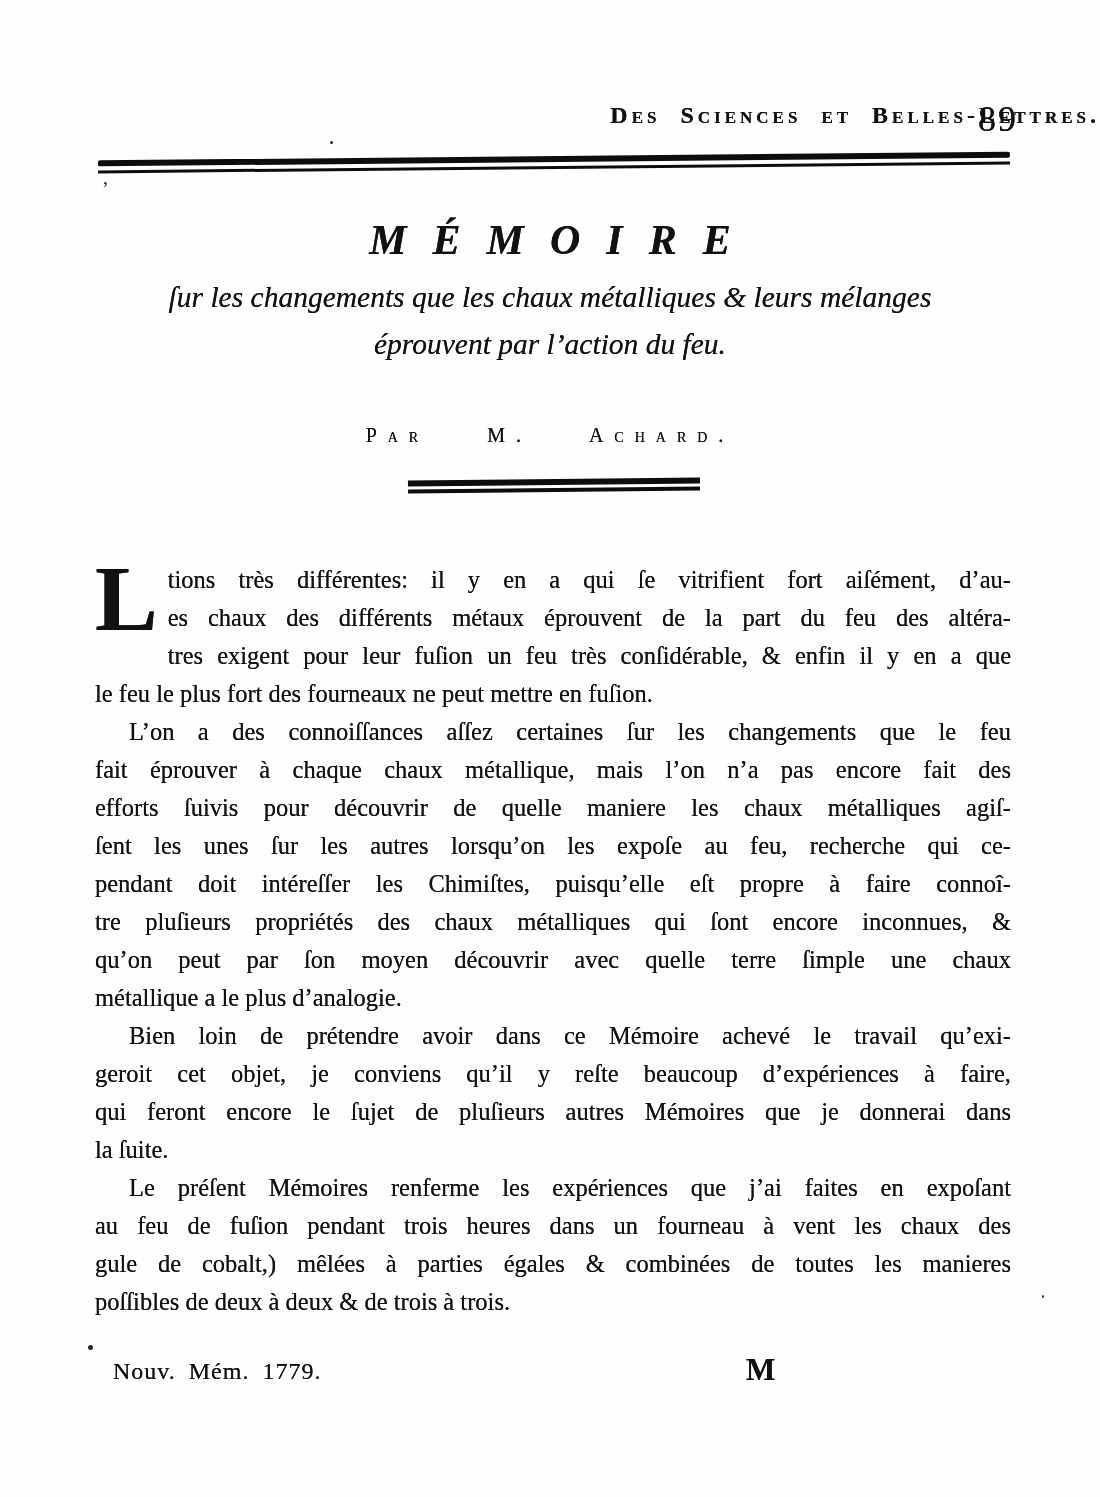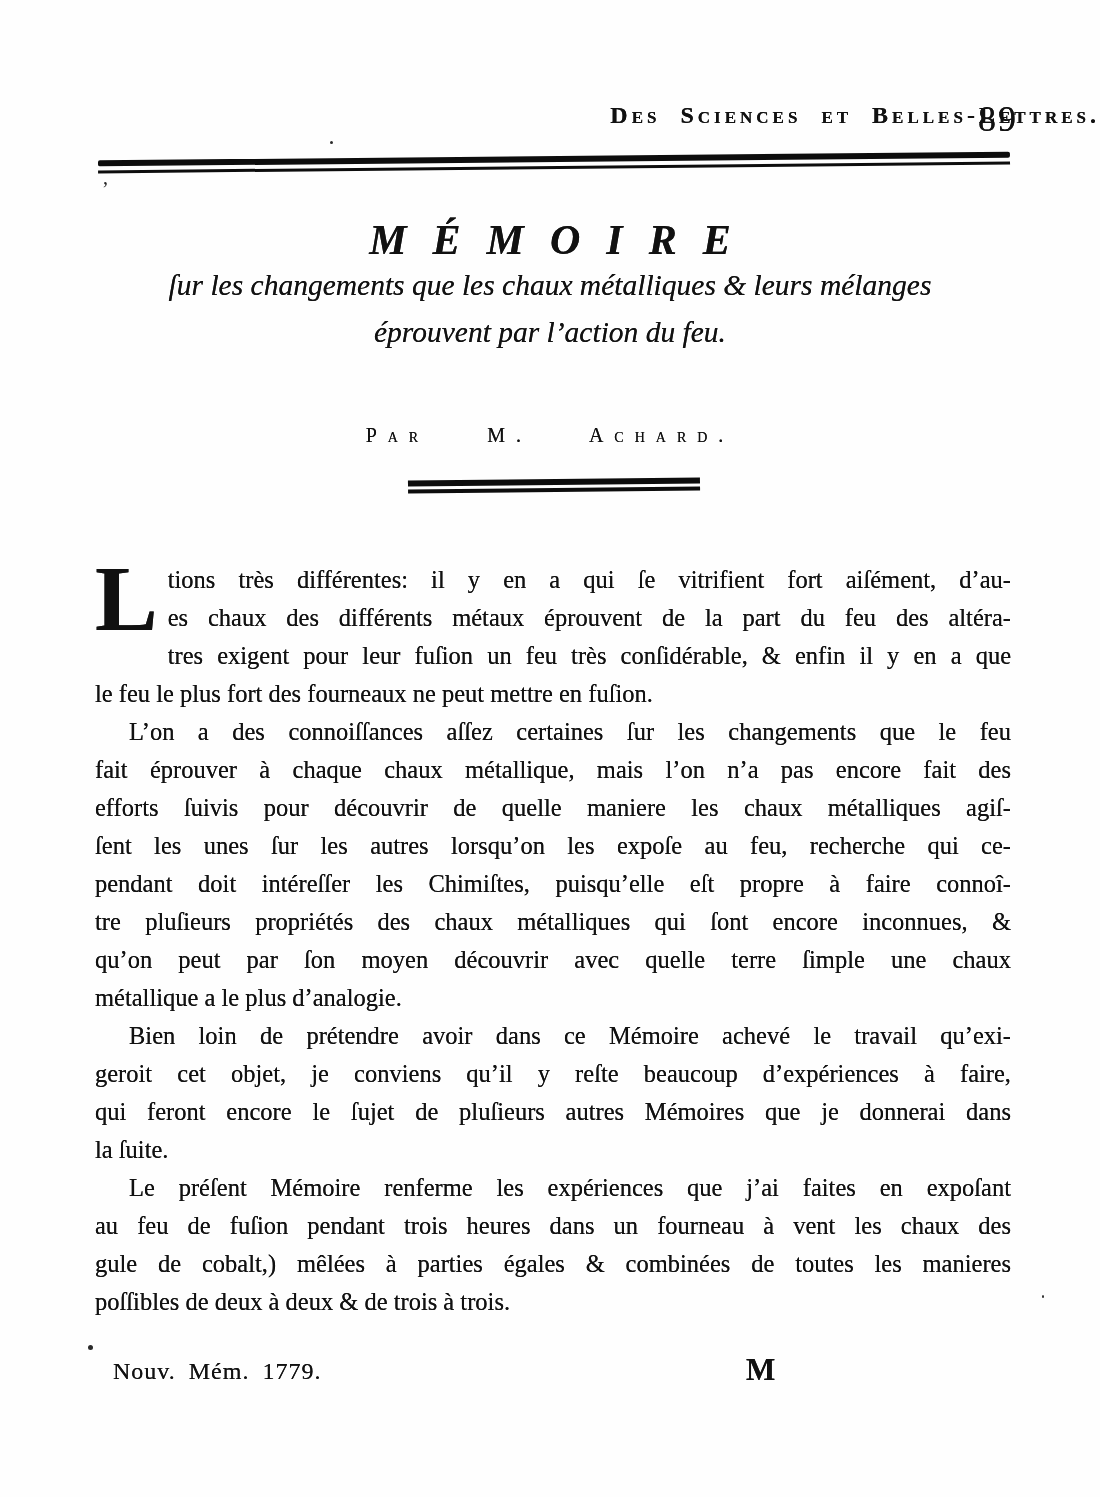--- a/index.html
+++ b/index.html
@@ -47,21 +47,21 @@
   .memoire-title{
     position:absolute; top:204px; left:0; width:100%;
     text-align:center;
     font-style:italic; font-weight:bold;
     font-size:42px;
     letter-spacing:0.62em;
     text-indent:0.62em; 
     margin-top:12px;
   }
   .subtitle{
-    position:absolute; top:262px; left:0; width:100%;
+    position:absolute; top:274px; left:0; width:100%;
     text-align:center;
     font-style:italic;
     font-size:29.5px;
     line-height:47px;
   }
   .byline{
     position:absolute; top:424px; left:0; width:100%;
     text-align:center;
     font-variant:small-caps;
     font-weight:normal;
@@ -160,21 +160,21 @@
         <div class="line j">qu’on peut par ſon moyen découvrir avec quelle terre ſimple une chaux</div>
         <div class="line last">métallique a le plus d’analogie.</div>
       </div>
       <div class="para">
         <div class="line j ind">Bien loin de prétendre avoir dans ce Mémoire achevé le travail qu’exi-</div>
         <div class="line j">geroit cet objet, je conviens qu’il y reſte beaucoup d’expériences à faire,</div>
         <div class="line j">qui feront encore le ſujet de pluſieurs autres Mémoires que je donnerai dans</div>
         <div class="line last">la ſuite.</div>
       </div>
       <div class="para">
-        <div class="line j ind">Le préſent Mémoire renferme les expériences que j’ai faites en expoſant</div>
+        <div class="line j ind">Le préſent Mémoires renferme les expériences que j’ai faites en expoſant</div>
         <div class="line j">au feu de fuſion pendant trois heures dans un fourneau à vent les chaux des</div>
         <div class="line j">gule de cobalt,)  mêlées à parties égales &amp; combinées de toutes les manieres</div>
         <div class="line last">poſſibles de deux à deux &amp; de trois à trois.</div>
       </div>
     </div>
 
   <div class="footer-note inky">Nouv. Mém. 1779.</div>
   <div class="signature-mark inky">M</div>
 
   <div class="speck" style="top:141px;left:330px;width:3px;height:3px;"></div>

